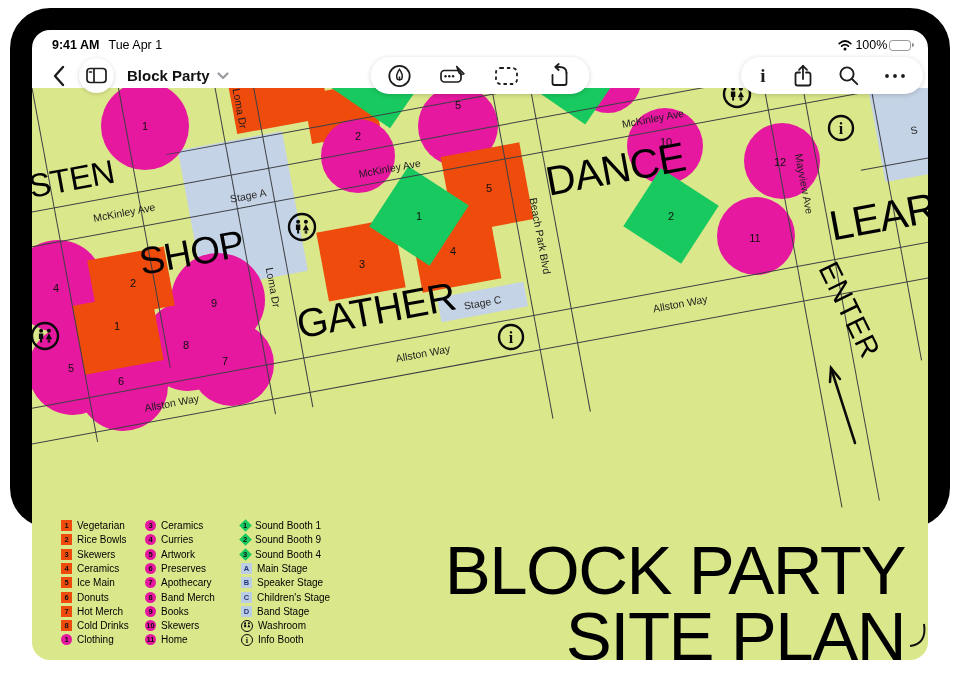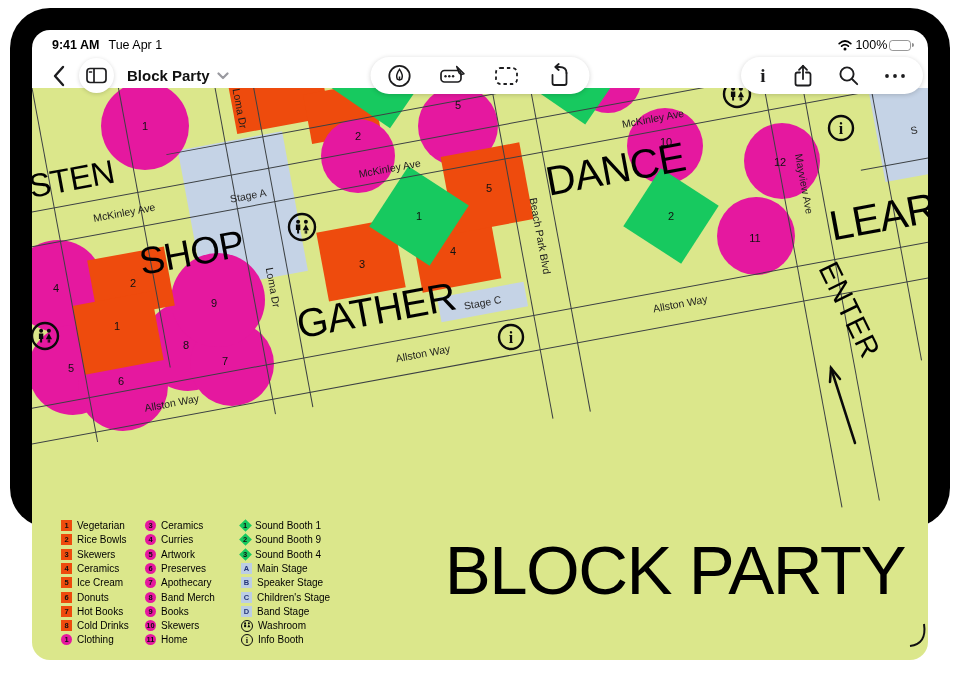--- a/index.html
+++ b/index.html
@@ -338,29 +338,29 @@
           <div class="lrow">
               <span class="bdg b-sq">3</span>
               <span class="llabel">Skewers</span>
             </div>
           <div class="lrow">
               <span class="bdg b-sq">4</span>
               <span class="llabel">Ceramics</span>
             </div>
           <div class="lrow">
               <span class="bdg b-sq">5</span>
-              <span class="llabel">Ice Cream</span>
+              <span class="llabel">Ice Main</span>
             </div>
           <div class="lrow">
               <span class="bdg b-sq">6</span>
               <span class="llabel">Donuts</span>
             </div>
           <div class="lrow">
               <span class="bdg b-sq">7</span>
-              <span class="llabel">Hot Books</span>
+              <span class="llabel">Hot Merch</span>
             </div>
           <div class="lrow">
               <span class="bdg b-sq">8</span>
               <span class="llabel">Cold Drinks</span>
             </div>
           <div class="lrow">
               <span class="bdg b-ci">1</span>
               <span class="llabel">Clothing</span>
             </div>
         </div>
@@ -454,17 +454,18 @@
               <span class="bdg b-rnd">
                 <span class="b-in">i</span>
               </span>
               <span class="llabel">Info Booth</span>
             </div>
         </div>
       </div>
 
       <div class="poster">
         <div>BLOCK PARTY</div>
+        <div>SITE PLAN</div>
       </div>
     </div>
 
   </div>
 </div>
 
 </body></html>

